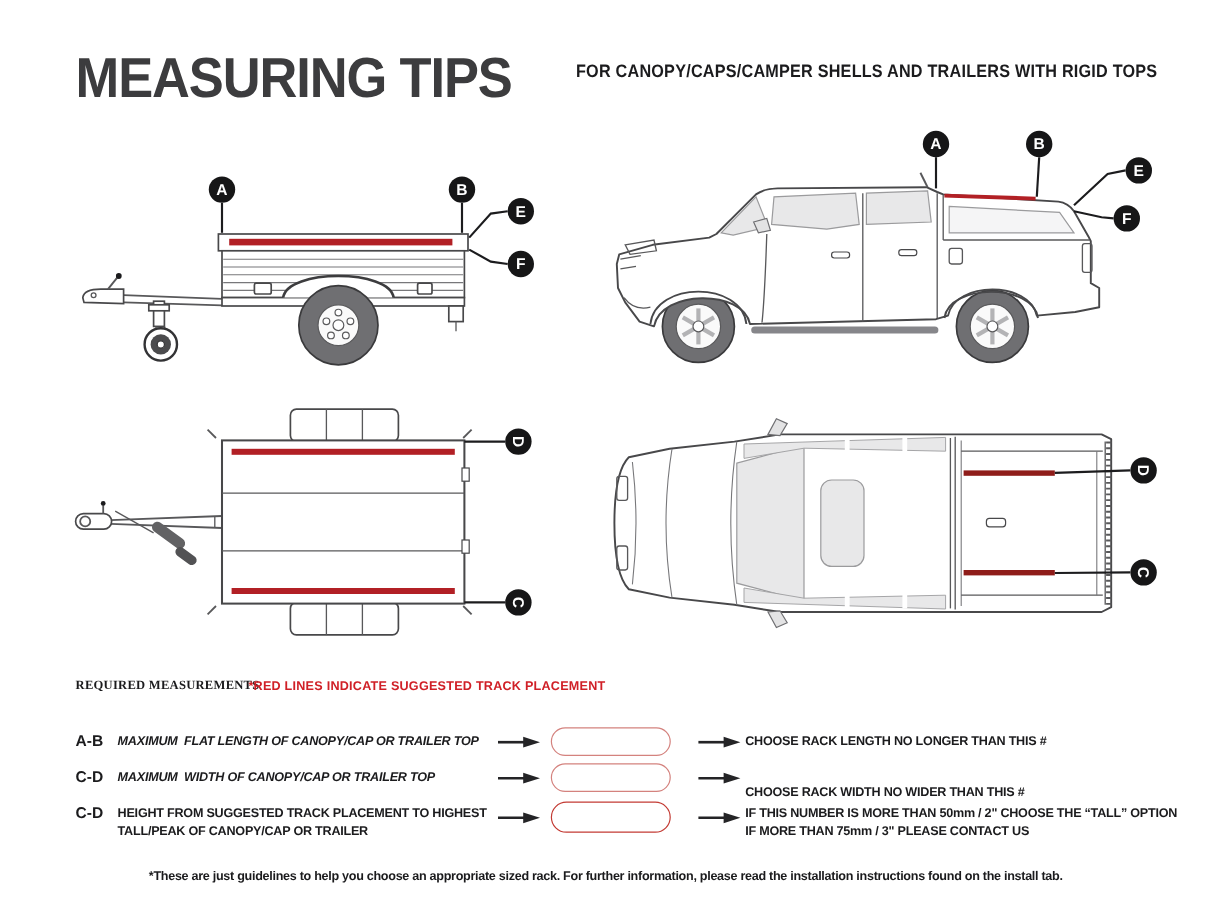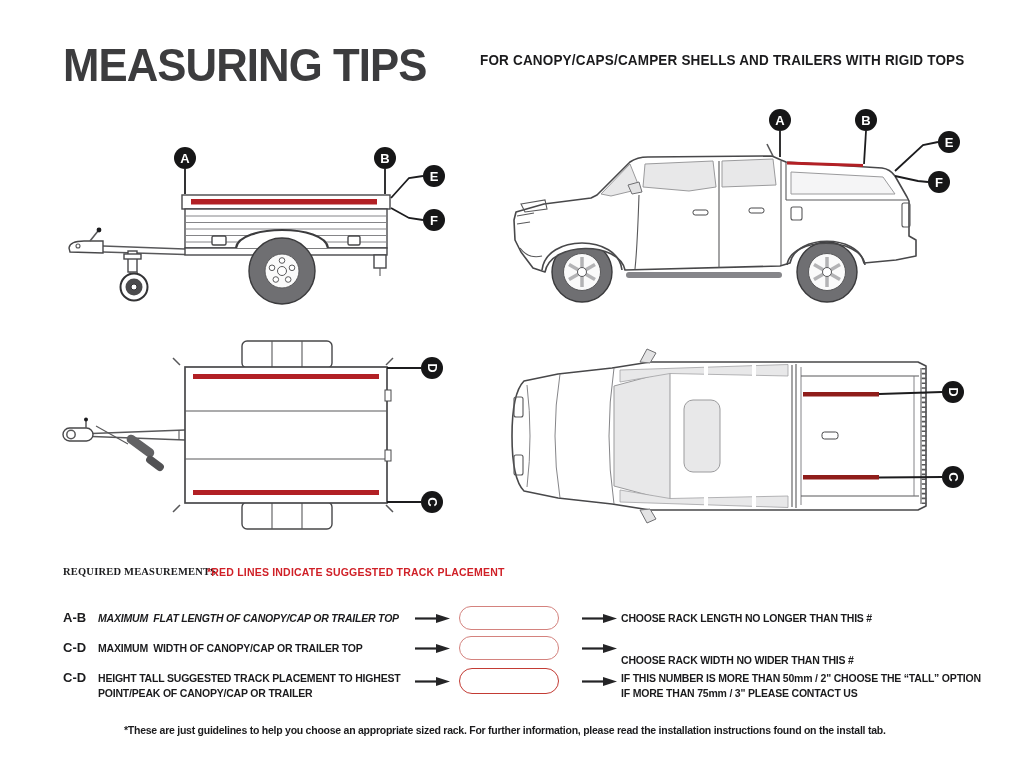--- a/index.html
+++ b/index.html
@@ -299,35 +299,35 @@
       <polygon class="arrow-head" points="22,1 36,5.5 22,10"></polygon>
   </svg>
   <div class="capsule" style="left:459px;top:606px;width:98px;height:22px;"></div>
   <svg style="left:581px;top:613px;" width="36" height="11" viewBox="0 0 36 11">
     <line class="arrow-line" x1="1" y1="5.5" x2="23" y2="5.5"></line>
       <polygon class="arrow-head" points="22,1 36,5.5 22,10"></polygon>
   </svg>
   <span class="t cell" style="left:621px;top:612px;">CHOOSE RACK LENGTH NO LONGER THAN THIS #</span>
 
   <span class="t code" style="left:63px;top:641px;">C-D</span>
-  <span class="t cell" style="left:98px;top:642px;">MAXIMUM  WIDTH OF CANOPY/CAP OR TRAILER TOP</span>
+  <span class="t cell" style="left:98px;top:642px;font-style:italic;">MAXIMUM  WIDTH OF CANOPY/CAP OR TRAILER TOP</span>
   <svg style="left:414px;top:643px;" width="36" height="11" viewBox="0 0 36 11">
     <line class="arrow-line" x1="1" y1="5.5" x2="23" y2="5.5"></line>
       <polygon class="arrow-head" points="22,1 36,5.5 22,10"></polygon>
   </svg>
   <div class="capsule" style="left:459px;top:636px;width:98px;height:22px;"></div>
   <svg style="left:581px;top:643px;" width="36" height="11" viewBox="0 0 36 11">
     <line class="arrow-line" x1="1" y1="5.5" x2="23" y2="5.5"></line>
       <polygon class="arrow-head" points="22,1 36,5.5 22,10"></polygon>
   </svg>
   <span class="t cell" style="left:621px;top:618px;margin-top:36px;">CHOOSE RACK WIDTH NO WIDER THAN THIS #</span>
 
   <span class="t code" style="left:63px;top:671px;">C-D</span>
-  <span class="t cell" style="left:98px;top:672px;">HEIGHT TALL SUGGESTED TRACK PLACEMENT TO HIGHEST</span>
-  <span class="t cell" style="left:98px;top:687px;">POINT/PEAK OF CANOPY/CAP OR TRAILER</span>
+  <span class="t cell" style="left:98px;top:672px;">HEIGHT FROM SUGGESTED TRACK PLACEMENT TO HIGHEST</span>
+  <span class="t cell" style="left:98px;top:687px;">TALL/PEAK OF CANOPY/CAP OR TRAILER</span>
   <svg style="left:414px;top:676px;" width="36" height="11" viewBox="0 0 36 11">
     <line class="arrow-line" x1="1" y1="5.5" x2="23" y2="5.5"></line>
       <polygon class="arrow-head" points="22,1 36,5.5 22,10"></polygon>
   </svg>
   <div class="capsule strong" style="left:459px;top:668px;width:98px;height:24px;"></div>
   <svg style="left:581px;top:676px;" width="36" height="11" viewBox="0 0 36 11">
     <line class="arrow-line" x1="1" y1="5.5" x2="23" y2="5.5"></line>
       <polygon class="arrow-head" points="22,1 36,5.5 22,10"></polygon>
   </svg>
   <span class="t cell" style="left:621px;top:672px;">IF THIS NUMBER IS MORE THAN 50mm / 2" CHOOSE THE “TALL” OPTION</span>

